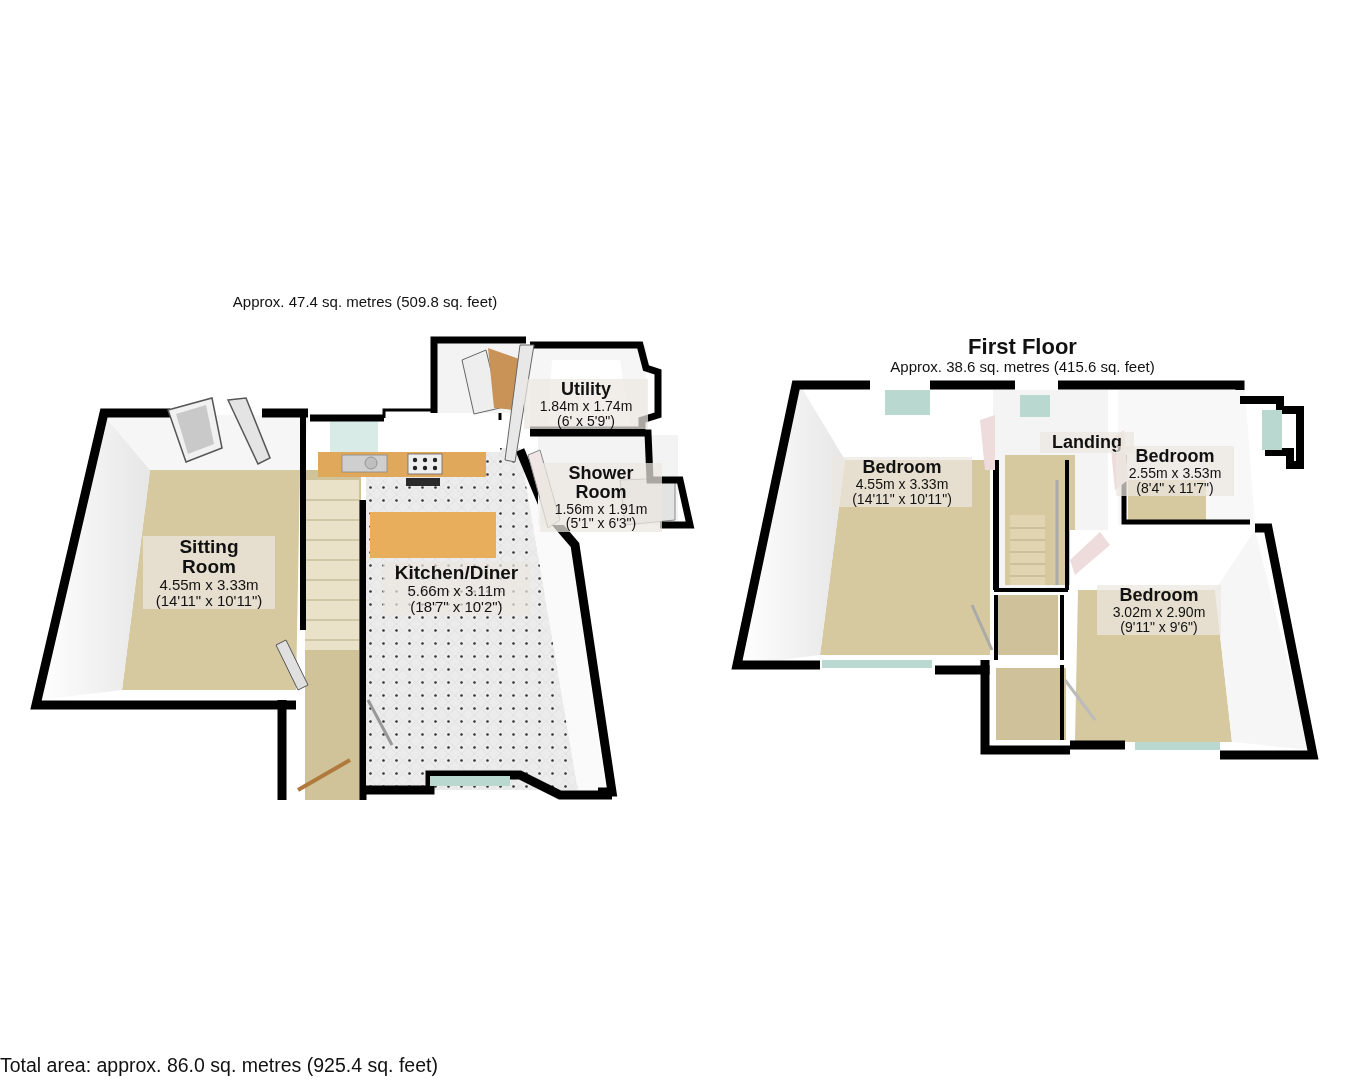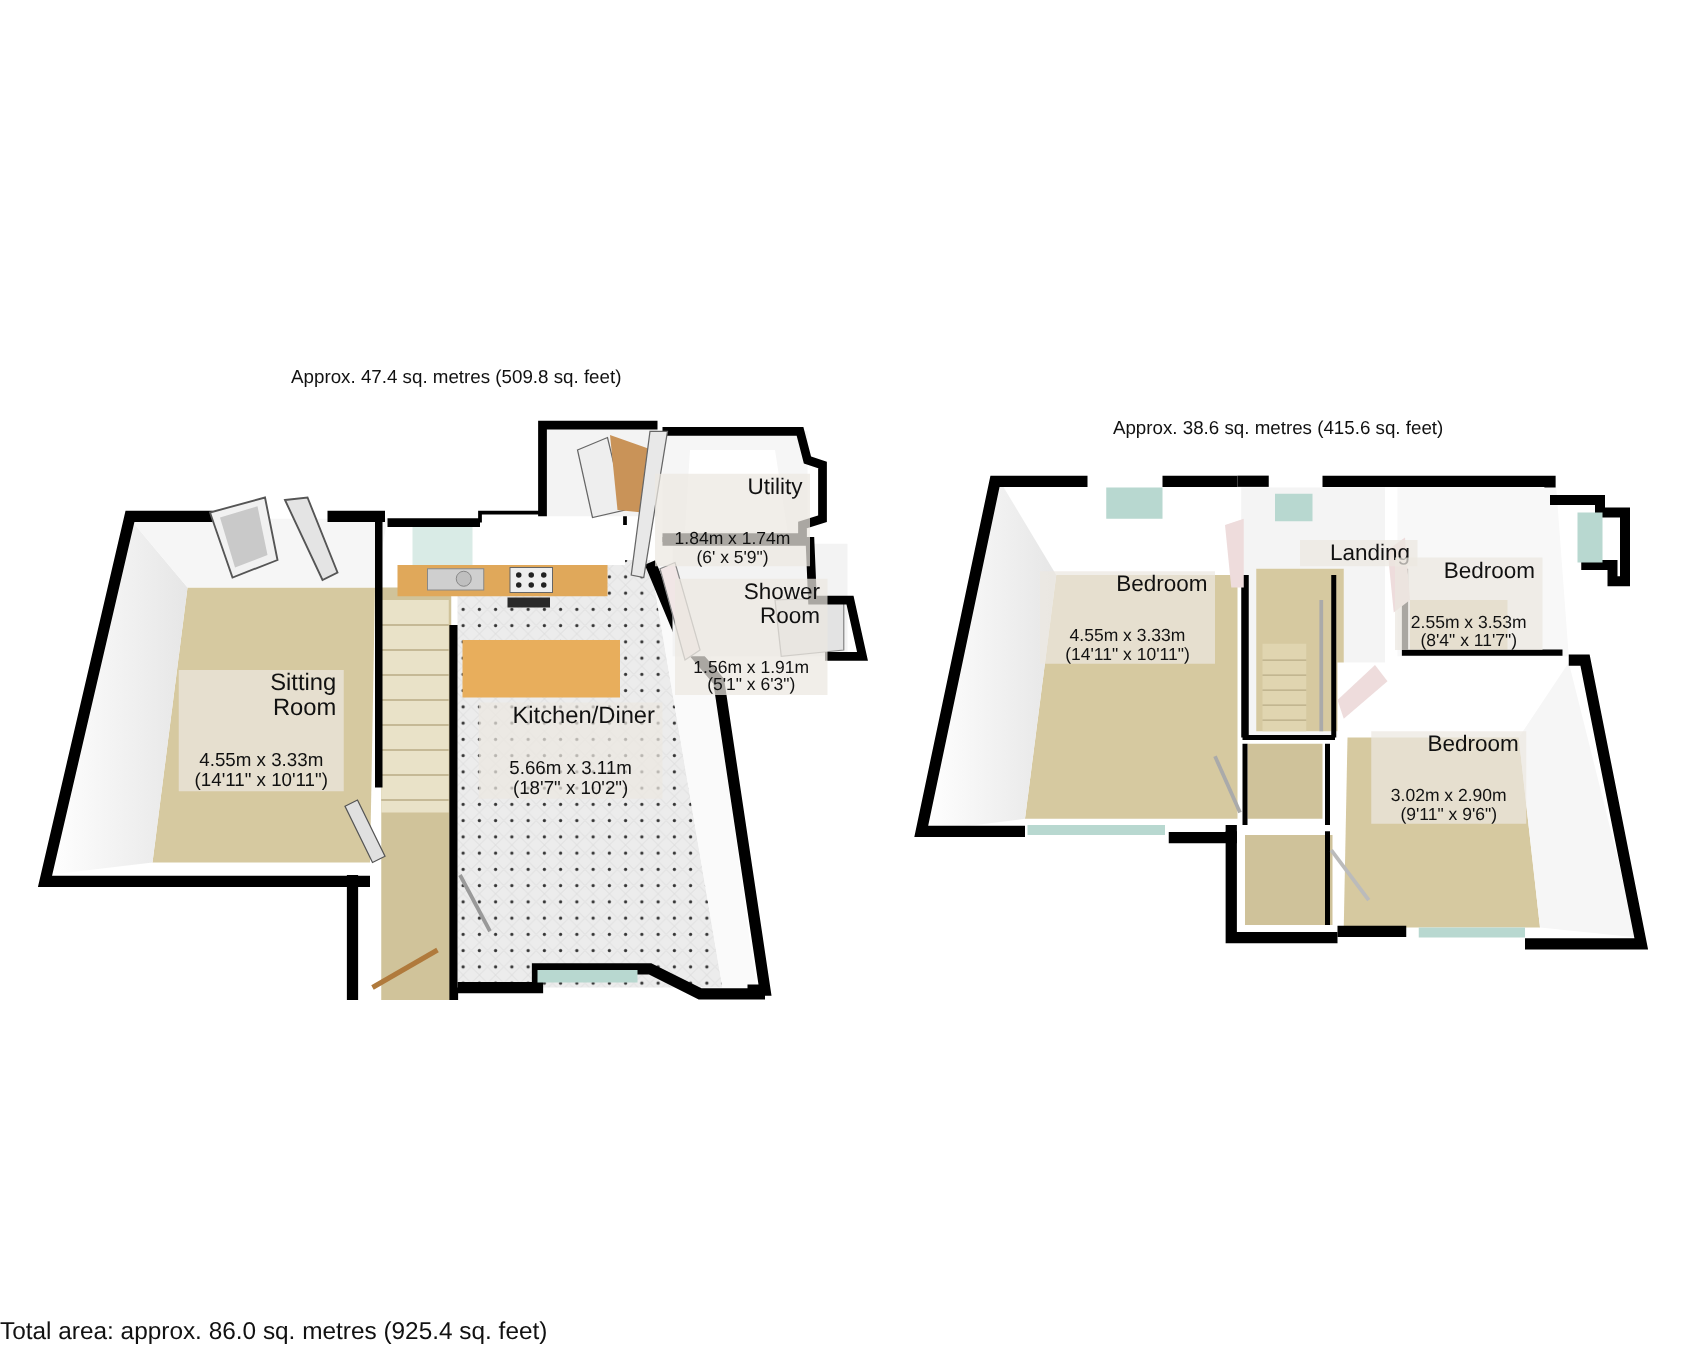--- a/index.html
+++ b/index.html
@@ -2,34 +2,35 @@
 <html><head>
 <meta charset="utf-8">
 <style>
   html, body { margin:0; padding:0; background:#ffffff; }
   body { width:1350px; height:1080px; position:relative; overflow:hidden; font-family:"Liberation Sans", sans-serif; color:#111; }
   .floor-title { position:absolute; text-align:center; }
   .floor-title .name { font-weight:bold; font-size:22px; line-height:24px; display:block; }
   .floor-title .area { font-size:15px; line-height:15px; display:block; }
   svg.plan { position:absolute; left:0; top:0; }
   .label { position:absolute; text-align:center; background:rgba(235,232,225,0.72); padding:1px 6px; line-height:1.05; }
-  .label .rn { font-weight:normal; font-size:19px; display:block;text-align:right; }
-  .label .dm { font-size:15px; display:block;margin-top:24px; }
+  .label .rn { font-weight:bold; font-size:19px; display:block; }
+  .label .dm { font-size:15px; display:block; }
   .label .di { font-size:15px; display:block; }
   .label.small .rn { font-size:18px; }
   .label.small .dm, .label.small .di { font-size:14px; }
   .total { position:absolute; left:0; width:1350px; top:1054px; font-size:19.5px; }
 </style>
 </head>
 <body>
 
 <div class="floor-title" style="left:230px; top:294px; width:270px;">
   <span class="area">Approx. 47.4 sq. metres (509.8 sq. feet)</span>
 </div>
 <div class="floor-title" style="left:880px; top:335px; width:285px;">
+  <span class="name">First Floor</span>
   <span class="area">Approx. 38.6 sq. metres (415.6 sq. feet)</span>
 </div>
 
 <svg class="plan" width="1350" height="1080" viewBox="0 0 1350 1080">
   <defs>
     <pattern id="tiles" width="13" height="13" patternUnits="userSpaceOnUse">
       <rect width="13" height="13" fill="#ececec"></rect>
       <path d="M0 6.5 L6.5 0 L13 6.5 L6.5 13 Z" fill="none" stroke="#d8d8d8" stroke-width="0.6"></path>
       <circle cx="6.5" cy="6.5" r="1.3" fill="#333"></circle>
     </pattern>

